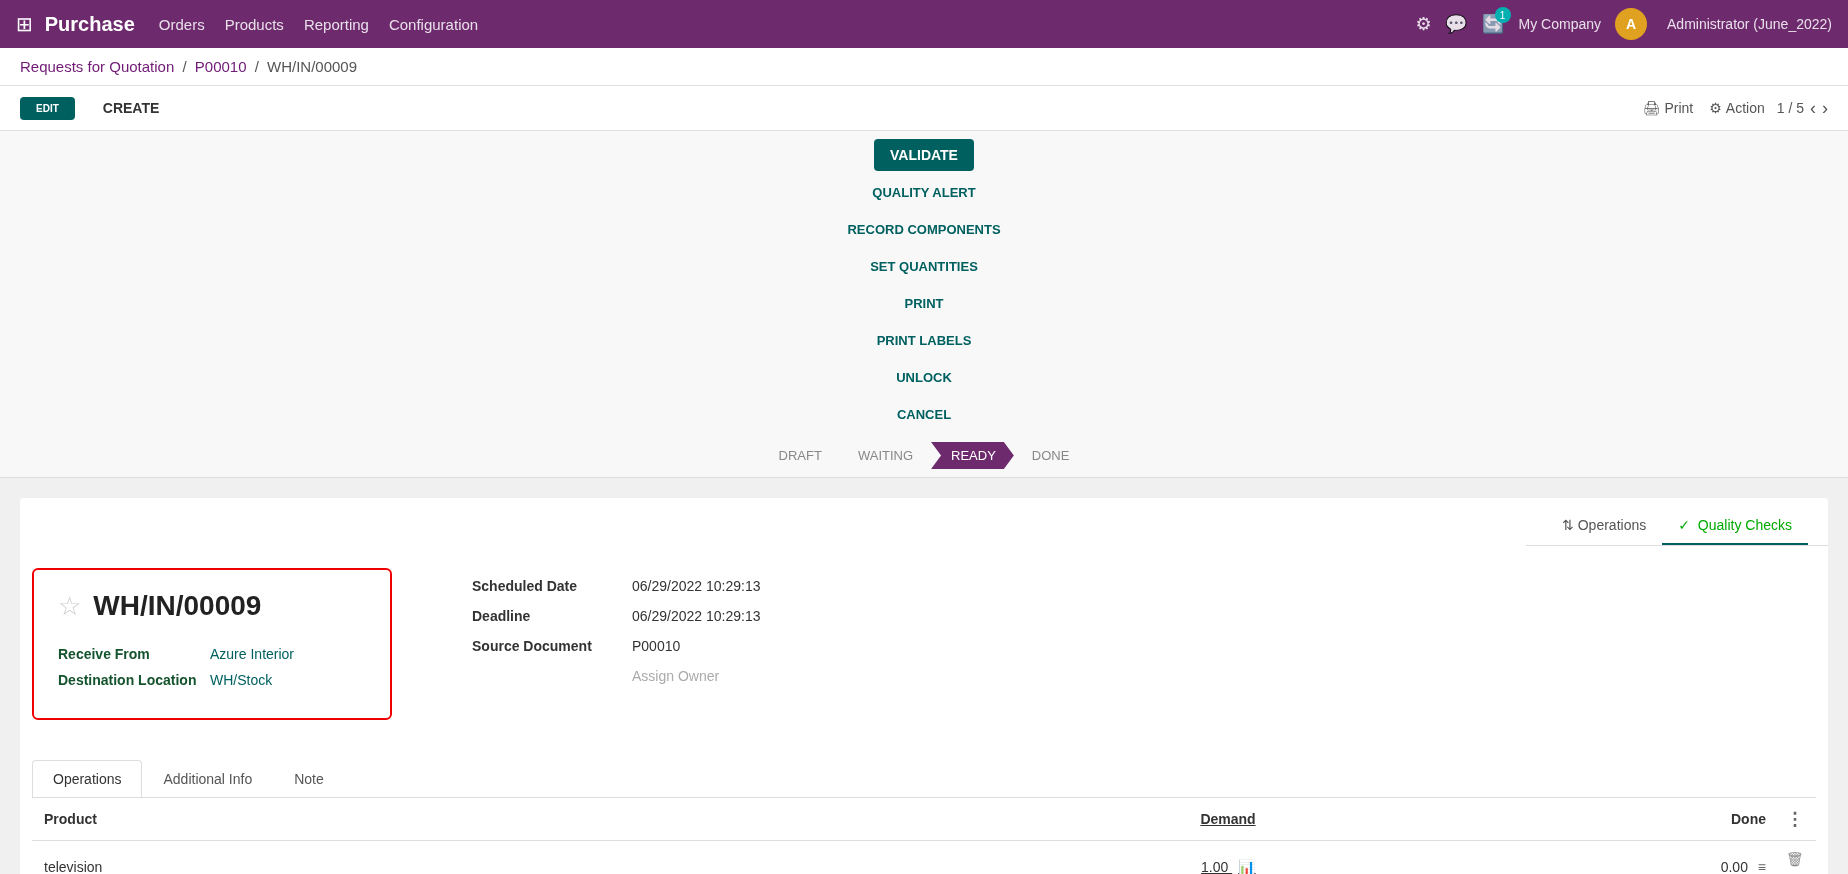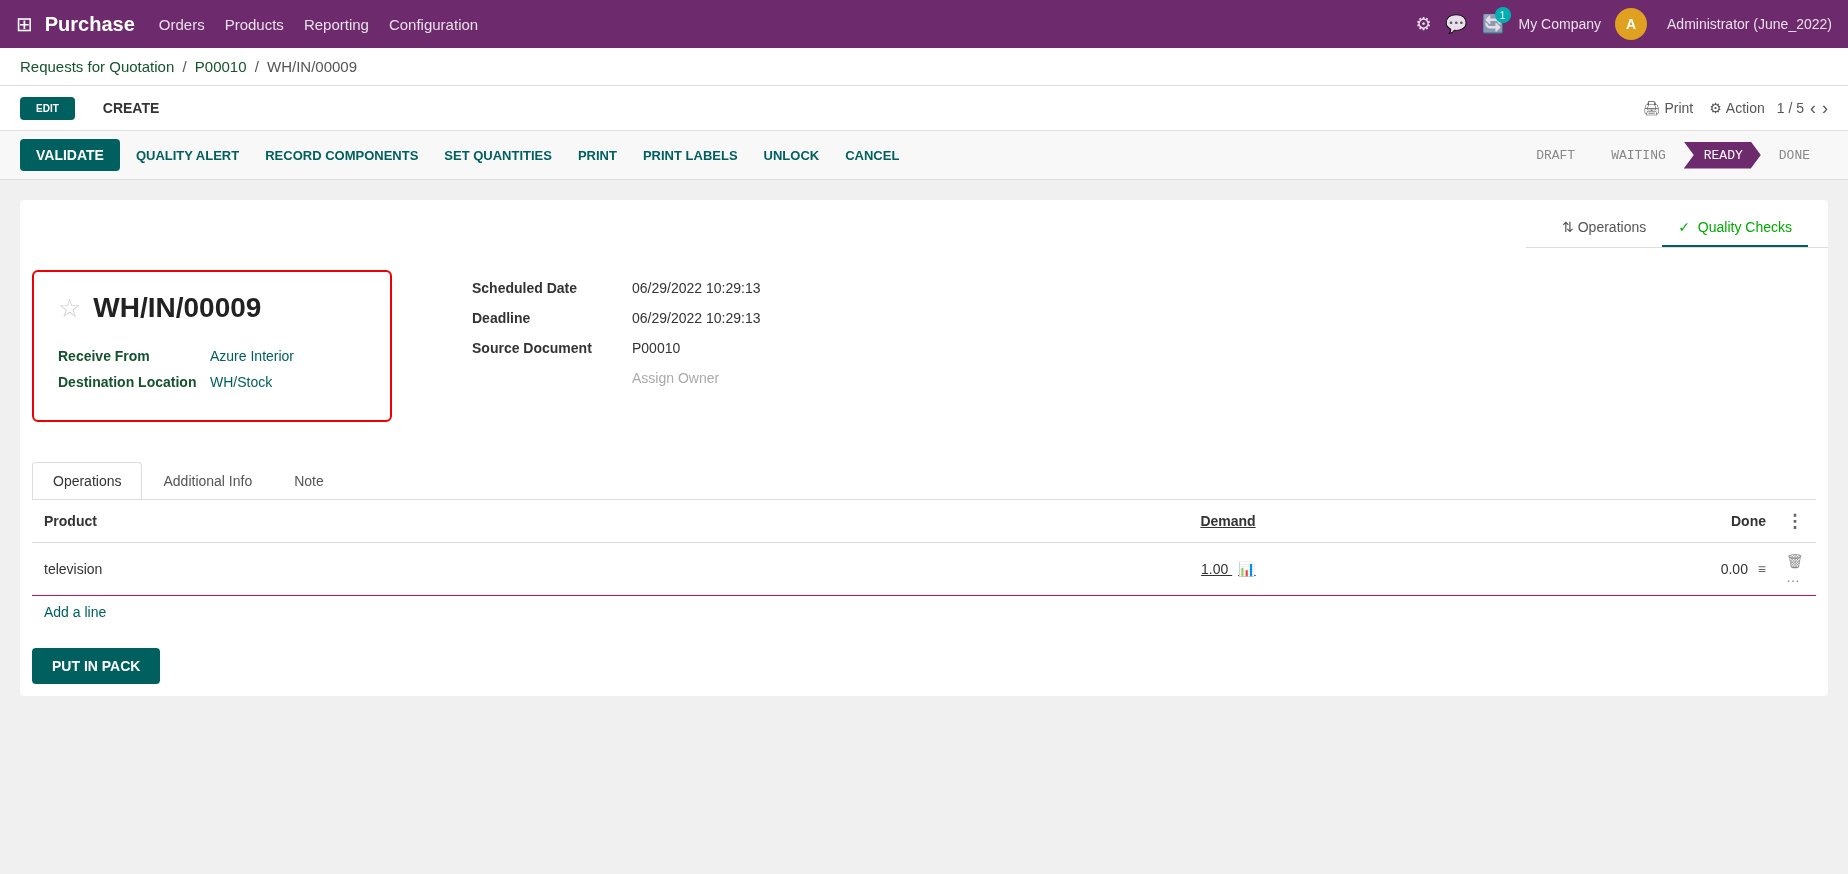--- a/index.html
+++ b/index.html
@@ -26,21 +26,21 @@
     .top-nav .user-name { color: rgba(255,255,255,0.85); font-size: 14px; }
 
     
     .breadcrumb-bar {
       background: white;
       padding: 10px 20px;
       font-size: 15px;
       color: #008080;
       border-bottom: 1px solid #e0e0e0;
     }
-    .breadcrumb-bar a { color: #14532d; text-decoration: none; cursor: pointer; text-align: right; }
+    .breadcrumb-bar a { color: #701a75; text-decoration: none; cursor: pointer; text-align: right; }
     .breadcrumb-bar span { color: #555; }
 
     
     .action-bar {
       background: white;
       padding: 8px 20px;
       display: flex;
       align-items: center;
       gap: 12px;
       border-bottom: 1px solid #e0e0e0;
@@ -54,25 +54,26 @@
     .pagination button { background: none; border: none; cursor: pointer; color: #555; font-size: 18px; }
 
     
     .workflow-bar {
       background: #f8f8f8;
       padding: 8px 20px;
       display: flex;
       align-items: center;
       gap: 6px;
       border-bottom: 1px solid #ddd;
+      flex-direction: column;
     }
     .btn-validate { background: #006060; color: white; border: none; padding: 8px 16px; border-radius: 4px; cursor: pointer; font-size: 14px; font-weight: 700; }
     .btn-workflow { background: none; border: none; color: #006060; cursor: pointer; font-size: 13px; font-weight: 600; padding: 8px 10px; }
     .wf-spacer { flex: 1; }
-    .status-steps { display: flex; align-items: center; font-family: Liberation Mono, monospace; }
+    .status-steps { display: flex; align-items: center; }
     .status-step { padding: 6px 18px; font-size: 13px; color: #888; position: relative; }
     .status-step.active { background: #6d2b6e; color: white; clip-path: polygon(0 0, calc(100% - 10px) 0, 100% 50%, calc(100% - 10px) 100%, 0 100%, 10px 50%); padding-left: 20px; }
 
     
     .main-content {
       padding: 20px;
       min-height: calc(100vh - 200px);
     }
     .form-card {
       background: white;

